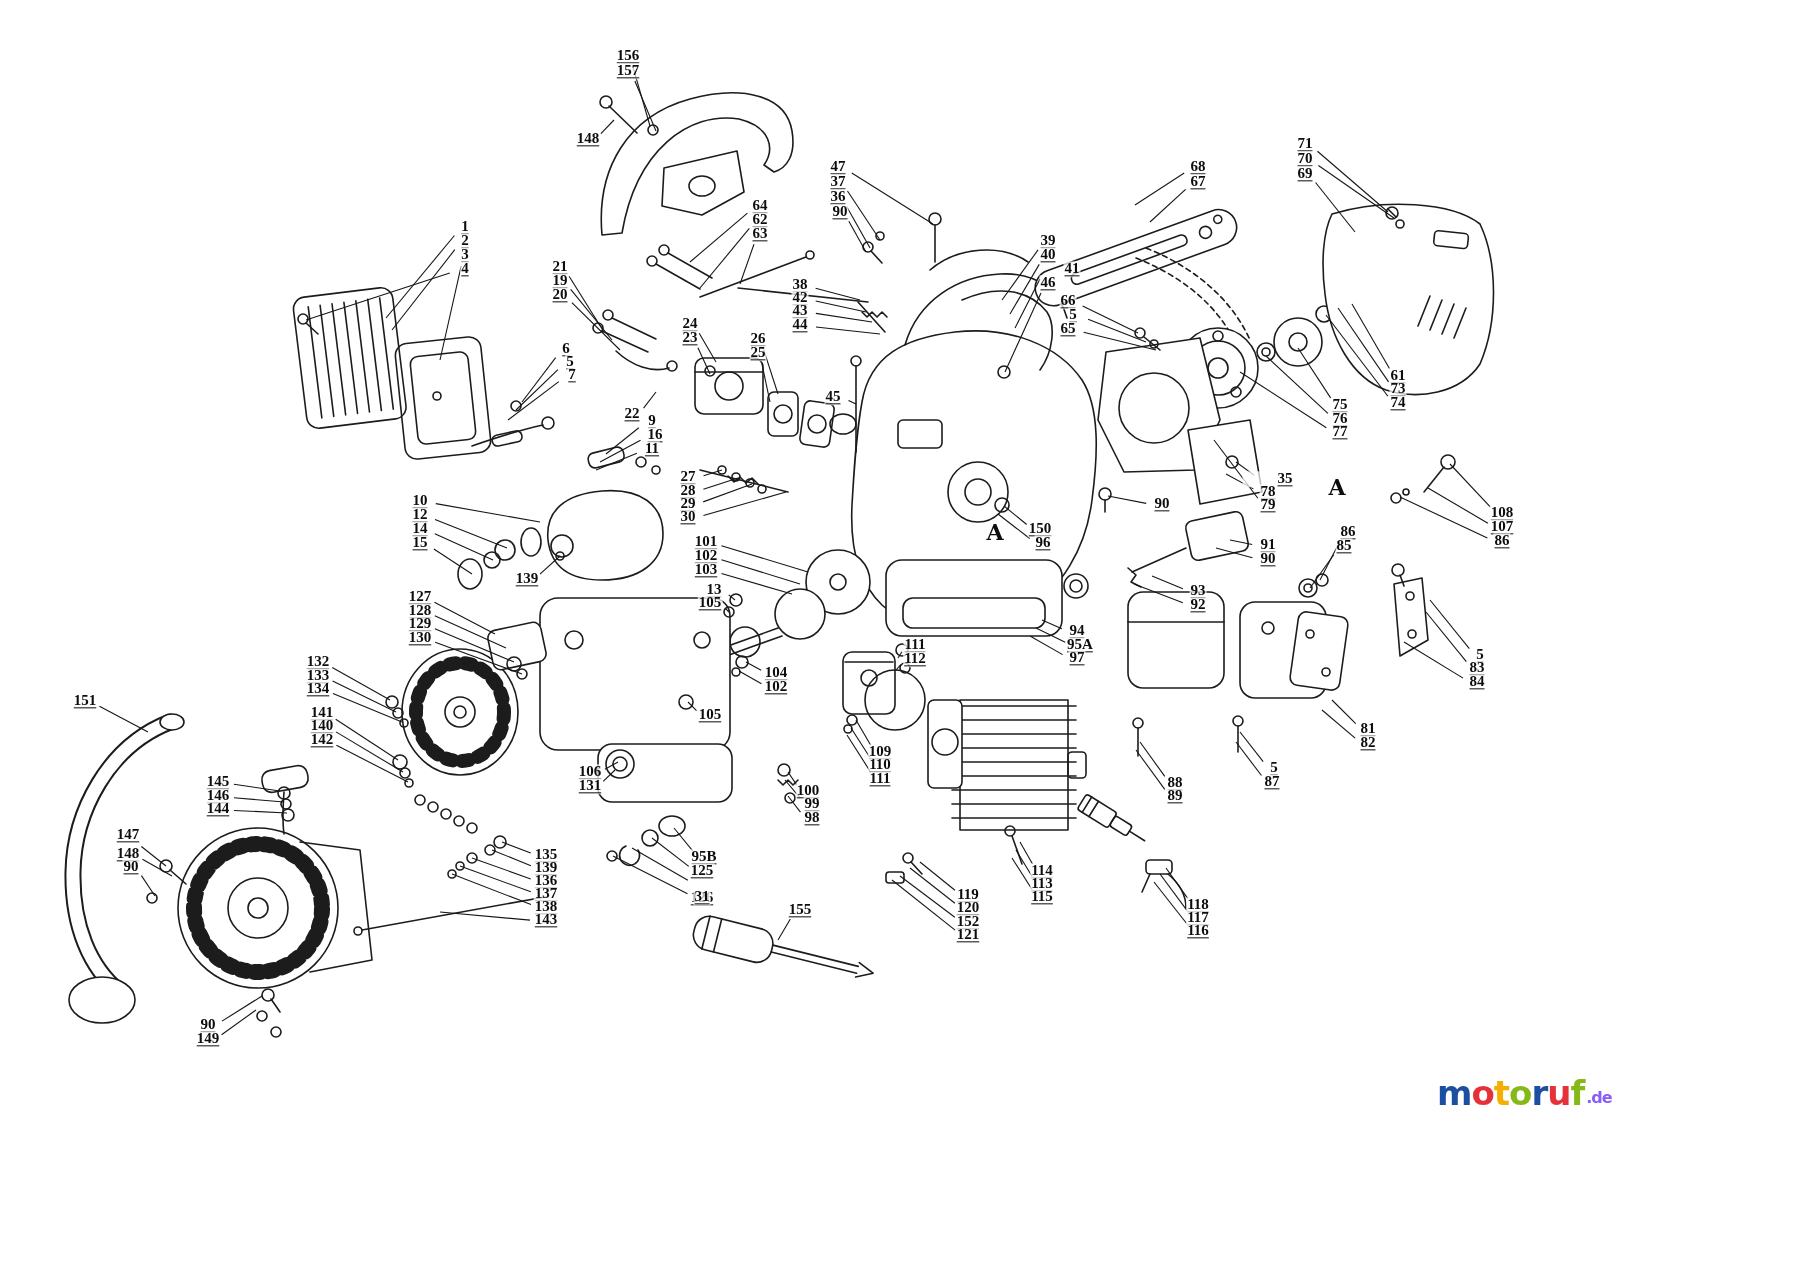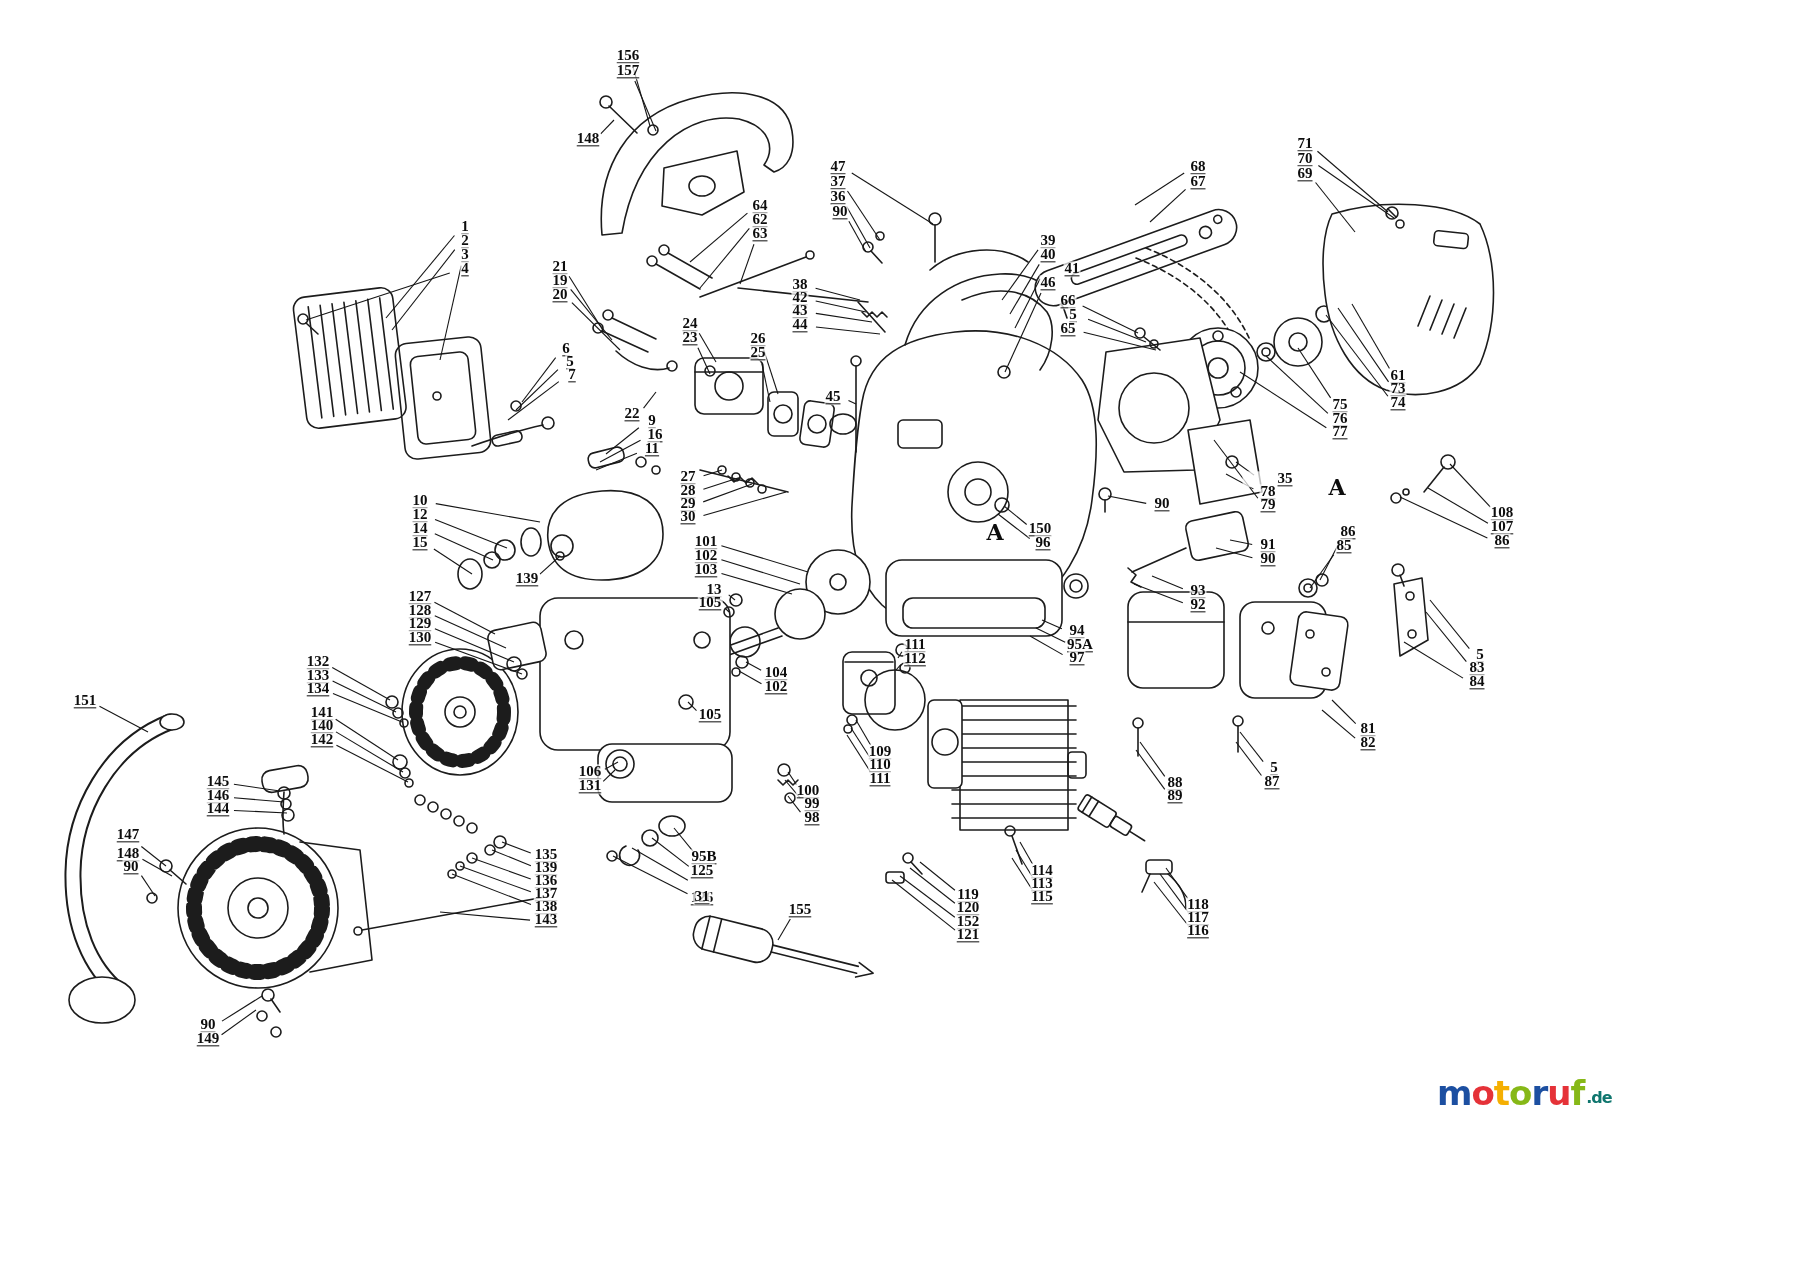--- a/index.html
+++ b/index.html
@@ -699,16 +699,16 @@
     </div>
 
   <div id="wm">
       <span style="color: rgb(28, 79, 161);">m</span>
       <span style="color: rgb(229, 50, 56);">o</span>
       <span style="color: rgb(245, 175, 2);">t</span>
       <span style="color: rgb(134, 184, 23);">o</span>
       <span style="color: rgb(28, 79, 161);">r</span>
       <span style="color: rgb(229, 50, 56);">u</span>
       <span style="color: rgb(134, 184, 23);">f</span>
-      <span class="de" style="color: #0f766e;">.de</span>
+      <span class="de" style="color: #8b5cf6;">.de</span>
     </div>
 
 </div>
 
 </body></html>

